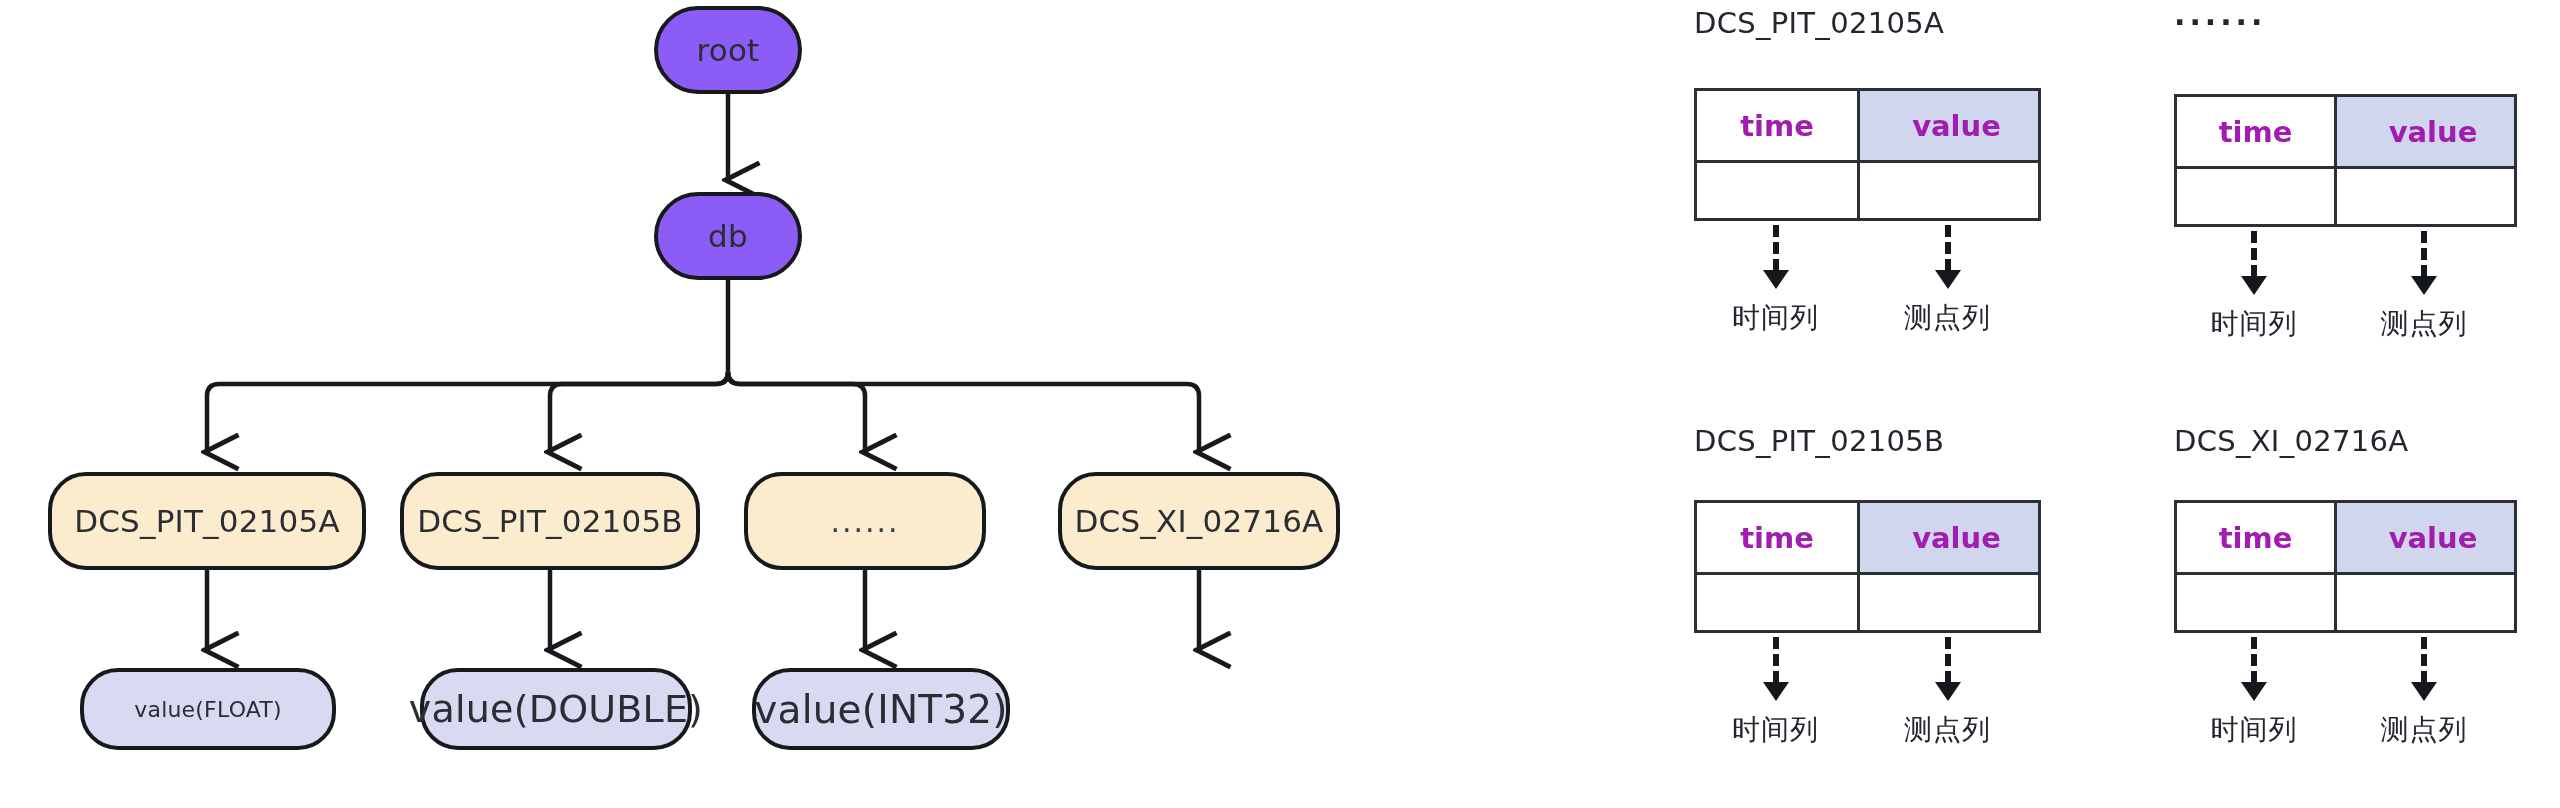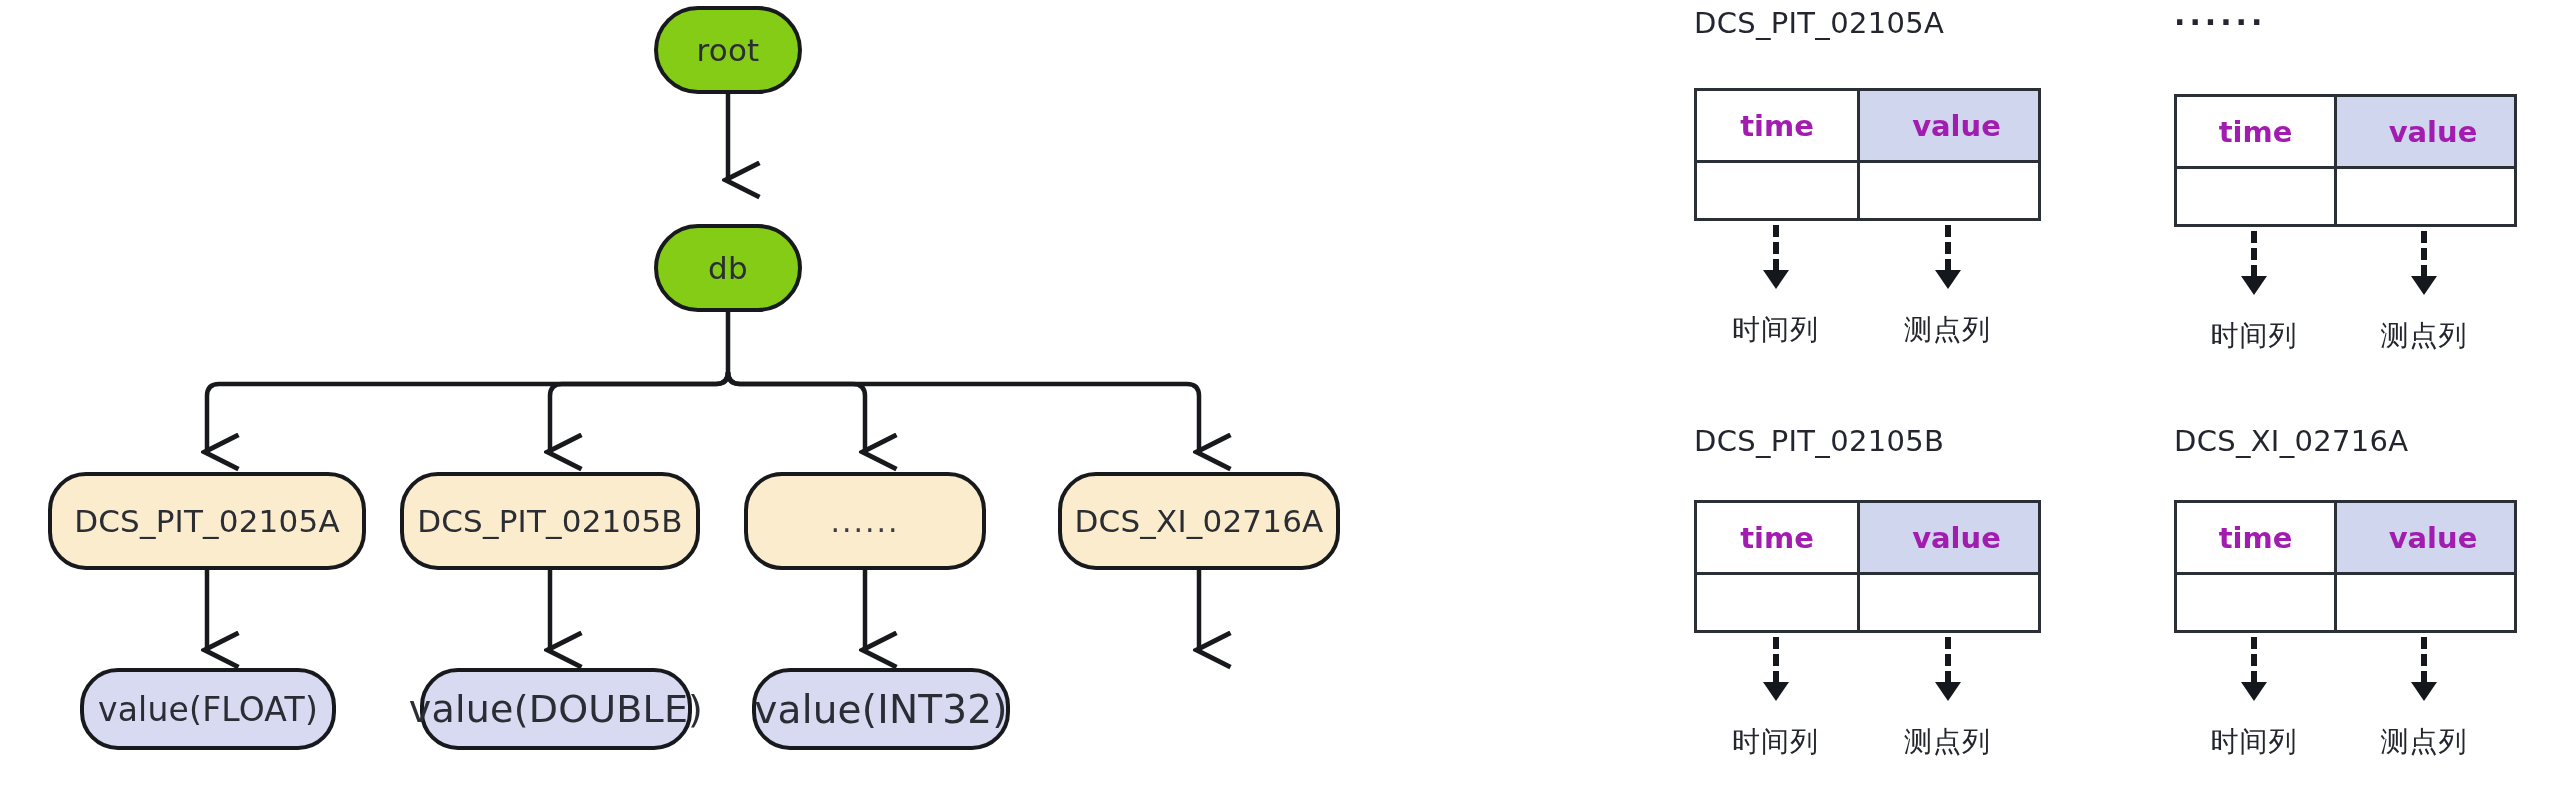--- a/index.html
+++ b/index.html
@@ -31,39 +31,39 @@
     height: 808px;
   }
 
   .node {
     position: absolute;
     box-sizing: border-box;
     display: flex;
     align-items: center;
     justify-content: center;
     border: 4px solid #17191d;
-    background: #84cc16;
+    background: #8b5cf6;
     font-size: 31px;
     letter-spacing: 0.2px;
     color: #2a2d33;
     white-space: nowrap;
   }
   .node.pill-round { border-radius: 46px; }
   .node.series     { background: #fbeccd; border-radius: 38px; }
   .node.value      { background: #d7daf1; border-radius: 38px; }
 
   .node.root { left: 654px; top: 6px;   width: 148px; height: 88px;  border-radius: 44px; }
-  .node.db   { left: 654px; top: 192px; width: 148px; height: 88px;  border-radius: 44px; margin-top: 32px; }
+  .node.db   { left: 654px; top: 192px; width: 148px; height: 88px;  border-radius: 44px; }
 
   .node.s0 { left: 48px;   top: 472px; width: 318px; height: 98px; }
   .node.s1 { left: 400px;  top: 472px; width: 300px; height: 98px; }
   .node.s2 { left: 744px;  top: 472px; width: 242px; height: 98px; }
   .node.s3 { left: 1058px; top: 472px; width: 282px; height: 98px; }
 
-  .node.v0 { left: 80px;   top: 668px; width: 256px; height: 82px; font-size: 33px; }
+  .node.v0 { left: 80px;   top: 668px; width: 256px; height: 82px; font-size: 22px; }
   .node.v1 { left: 420px;  top: 668px; width: 272px; height: 82px; font-size: 38px; }
   .node.v2 { left: 752px;  top: 668px; width: 258px; height: 82px; font-size: 39px; }
   .node.v3 { left: 1070px; top: 668px; width: 258px; height: 82px; font-size: 29px; }
 
   .ellipsis-node {
     font-size: 30px;
     letter-spacing: 2px;
     color: #3a3d44;
   }
 
@@ -123,21 +123,21 @@
   .dash-head {
     width: 0; height: 0;
     border-left: 13px solid transparent;
     border-right: 13px solid transparent;
     border-top: 19px solid #14171c;
     margin-top: -1px;
   }
   .cn-label {
     font-size: 28px;
     color: #23262e;
-    margin-top: 22px;
+    margin-top: 10px;
     white-space: nowrap;
     letter-spacing: 1px;
   }
 </style>
 </head>
 <body>
 
 <div id="root-canvas">
 
   <svg class="tree-svg" viewBox="0 0 1420 808">

